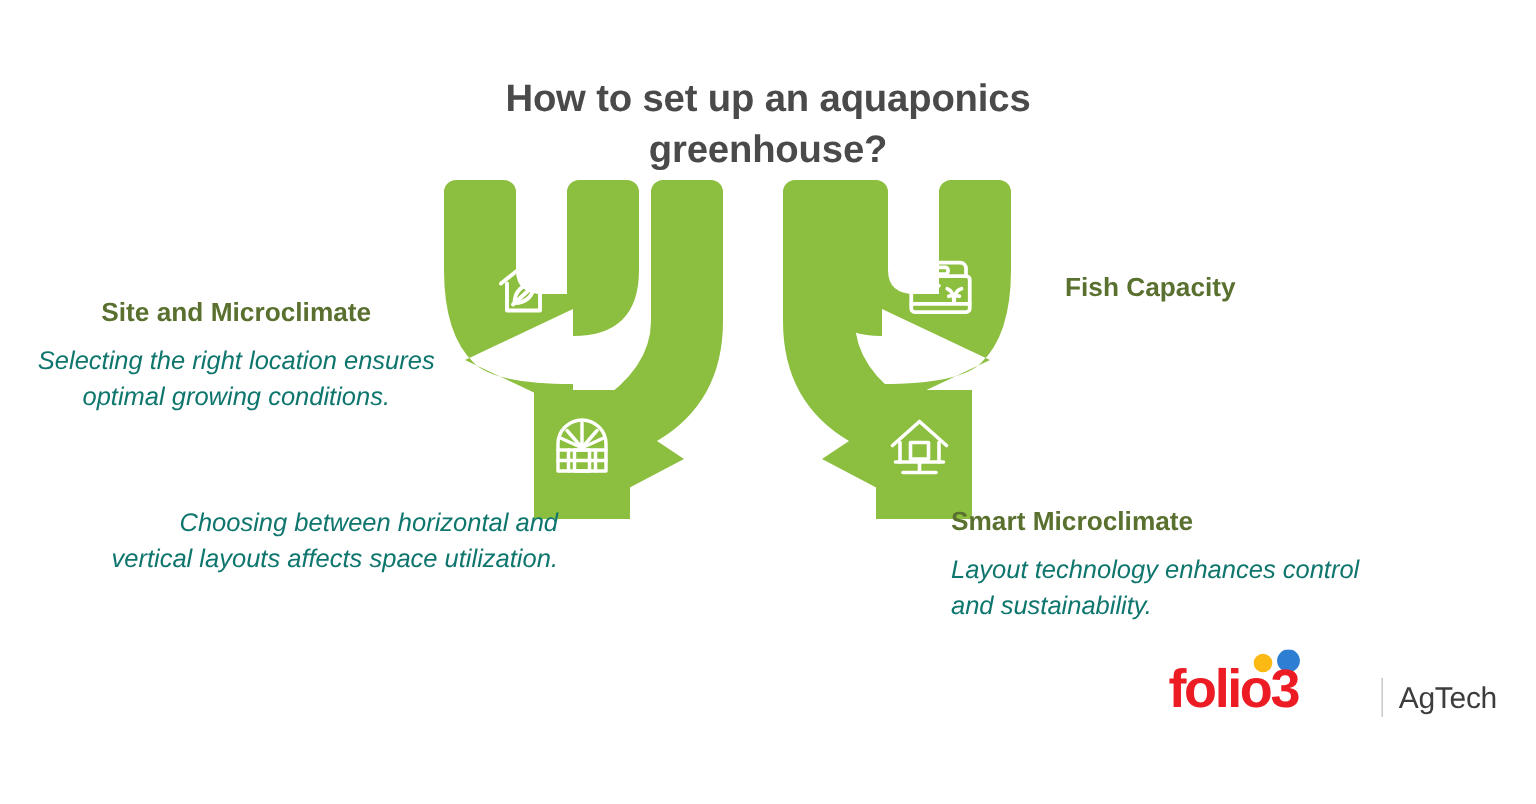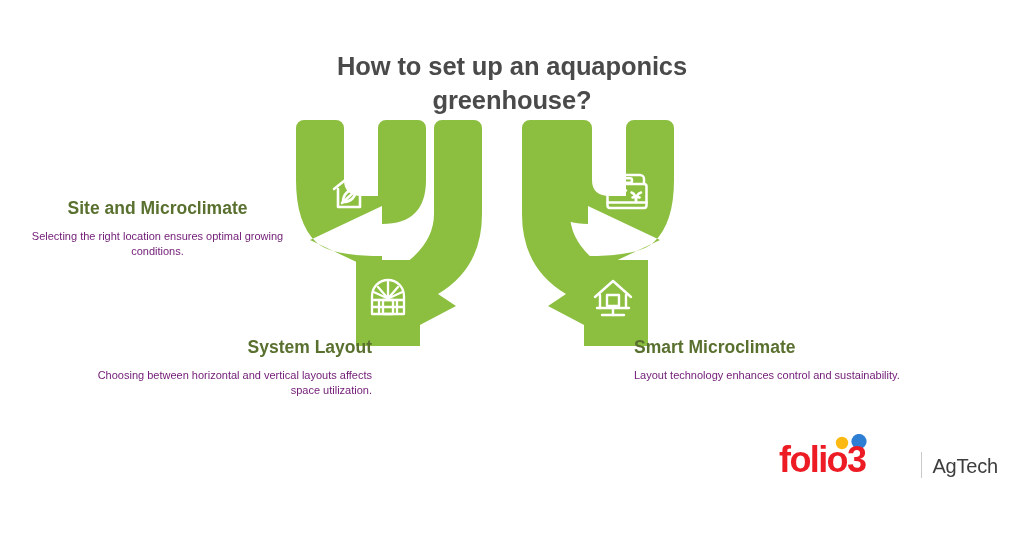--- a/index.html
+++ b/index.html
@@ -35,24 +35,25 @@
   .block{position:absolute;}
   .block .hd{
     font-size:17.5px;
     font-weight:bold;
     color:#59702f;
     line-height:1.25;
     margin:0 0 9px 0;
     white-space:nowrap;
   }
   .block .bd{
-    font-size:11px;
-    color:#701a75;
+    font-size:17px;
+    color:#0f766e;
     line-height:1.42;
     margin:0;
+    font-style:italic;
   }
   .left{text-align:right;}
   .right{text-align:left;}
 
   #blk-site   {left:20px;  top:198px; width:275px;text-align:center;}
   #blk-fish   {left:710px; top:181px; width:290px;}
   #blk-layout {left:66px;  top:337px; width:306px;}
   #blk-smart  {left:634px; top:337px; width:300px;}
 
   
@@ -221,24 +222,24 @@
 
     </svg>
   </div>
 
   <div class="block left" id="blk-site">
     <p class="hd">Site and Microclimate</p>
     <p class="bd">Selecting the right location ensures optimal growing conditions.</p>
   </div>
 
   <div class="block right" id="blk-fish">
+    <p class="hd">Fish Capacity</p>
   </div>
 
   <div class="block left" id="blk-layout">
-    <p class="hd">System Layout</p>
     <p class="bd">Choosing between horizontal and vertical layouts affects space utilization.</p>
   </div>
 
   <div class="block right" id="blk-smart">
     <p class="hd">Smart Microclimate</p>
     <p class="bd">Layout technology enhances control and sustainability.</p>
   </div>
 
   <div id="logo">
     <div id="logo-folio">

